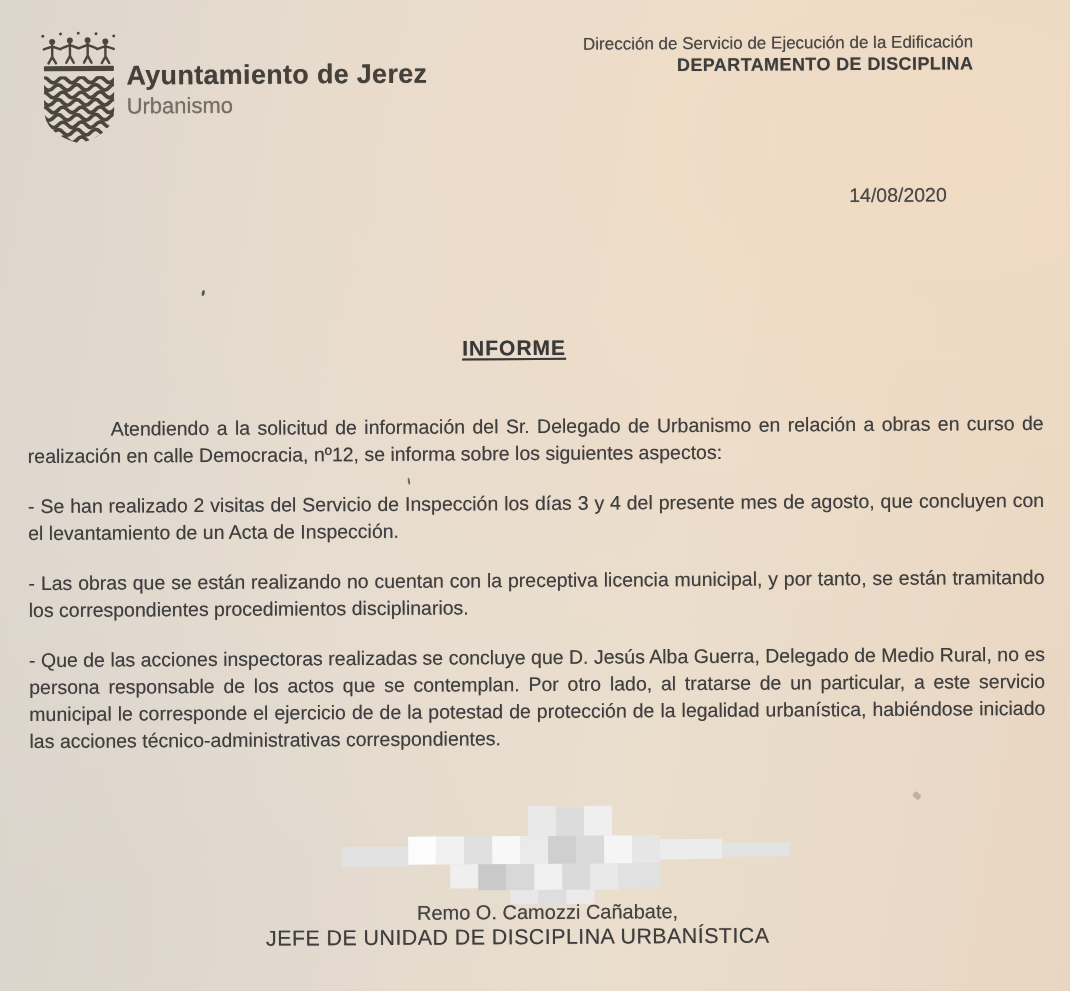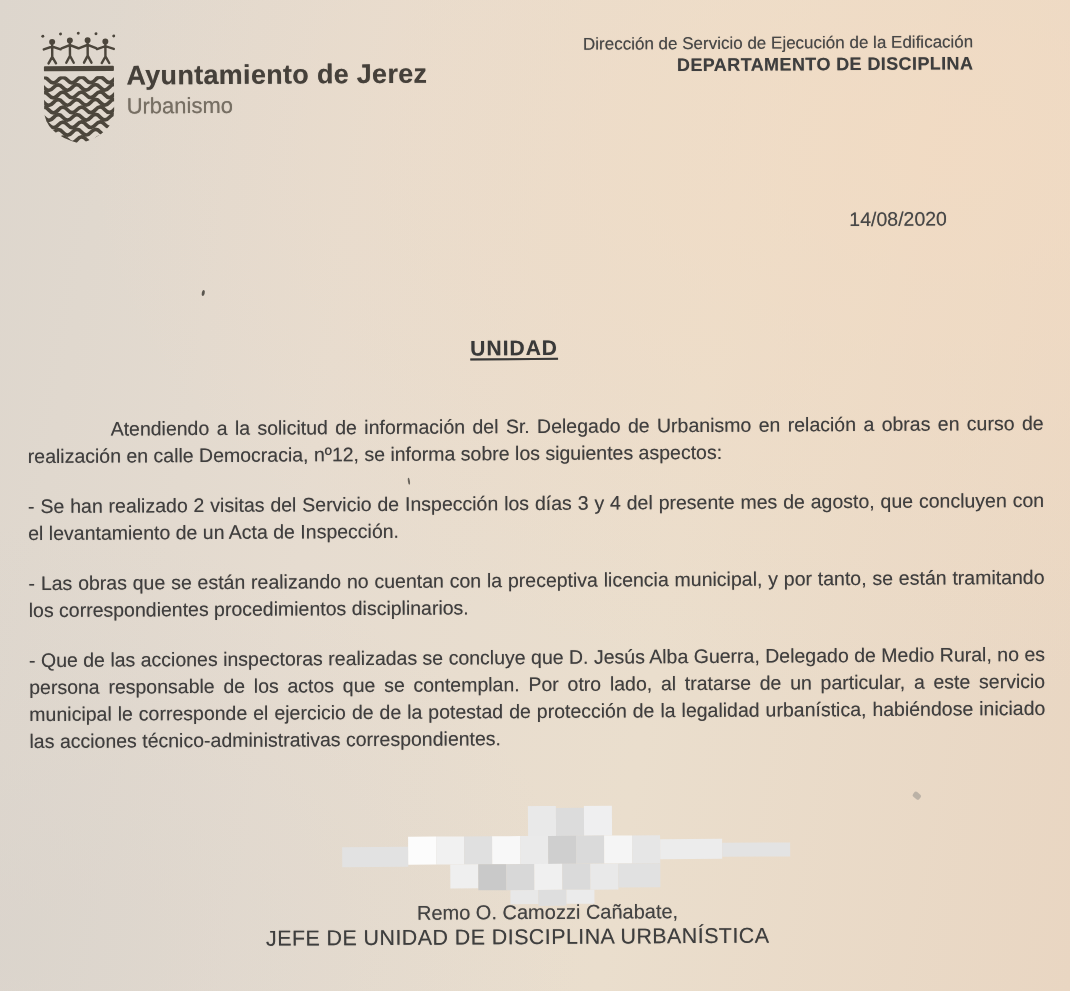--- a/index.html
+++ b/index.html
@@ -24,21 +24,21 @@
 
   
   .logo{ position:absolute;left:40px;top:26px;width:84px;height:122px; }
   .brand{ position:absolute;left:129px;top:58px; }
   .brand-name{ font-size:27px;font-weight:bold;color:#45403a;letter-spacing:.3px; }
   .brand-sub{ font-size:22px;color:#776f63;margin-top:2px; }
   .dept{ position:absolute;right:94px;top:35px;text-align:right;color:#474747; }
   .dept-line1{ font-size:17px; }
   .dept-line2{ font-size:18px;font-weight:bold;letter-spacing:.4px;margin-top:1px;color:#3e3e3e; }
 
-  .date{ position:absolute;left:851px;top:186px;font-size:19.5px;color:#474747;margin-top:24px; }
+  .date{ position:absolute;left:851px;top:186px;font-size:19.5px;color:#474747; }
 
   .title{ position:absolute;left:0;right:40px;top:336px;text-align:center; }
   .title span{
     font-size:21px;font-weight:bold;letter-spacing:1px;color:#393939;
     text-decoration:underline;text-underline-offset:3px;
   }
 
   
   .content{
     position:absolute;left:28px;right:26px;top:413px;
@@ -123,21 +123,21 @@
     </div>
 
     <div class="dept">
       <div class="dept-line1 txt">Dirección de Servicio de Ejecución  de la Edificación</div>
       <div class="dept-line2 txt">DEPARTAMENTO DE DISCIPLINA</div>
     </div>
 
     <div class="date txt">14/08/2020</div>
 
     <div class="title">
-      <span class="txt">UNIDAD</span>
+      <span class="txt">INFORME</span>
     </div>
 
     <main class="content">
       <p class="indent txt">Atendiendo a la solicitud de información del Sr. Delegado de Urbanismo en relación a obras en curso de realización en calle Democracia, nº12, se informa sobre los siguientes aspectos:</p>
       <p class="txt">- Se han realizado 2 visitas del Servicio de Inspección los días 3 y 4 del presente mes de agosto, que concluyen con el levantamiento de un Acta de Inspección.</p>
       <p class="txt">- Las obras que se están realizando no cuentan con la preceptiva licencia municipal, y por tanto, se están tramitando los correspondientes procedimientos disciplinarios.</p>
       <p class="txt">- Que de las acciones inspectoras realizadas se concluye que D. Jesús Alba Guerra, Delegado de Medio Rural, no es persona responsable de los actos que se contemplan. Por otro lado, al tratarse de un particular, a este servicio municipal le corresponde el ejercicio de de la potestad de protección de la legalidad urbanística, habiéndose iniciado las acciones técnico-administrativas correspondientes.</p>
     </main>
 
     <svg class="sig-mosaic" viewBox="0 0 465 100" aria-hidden="true">

